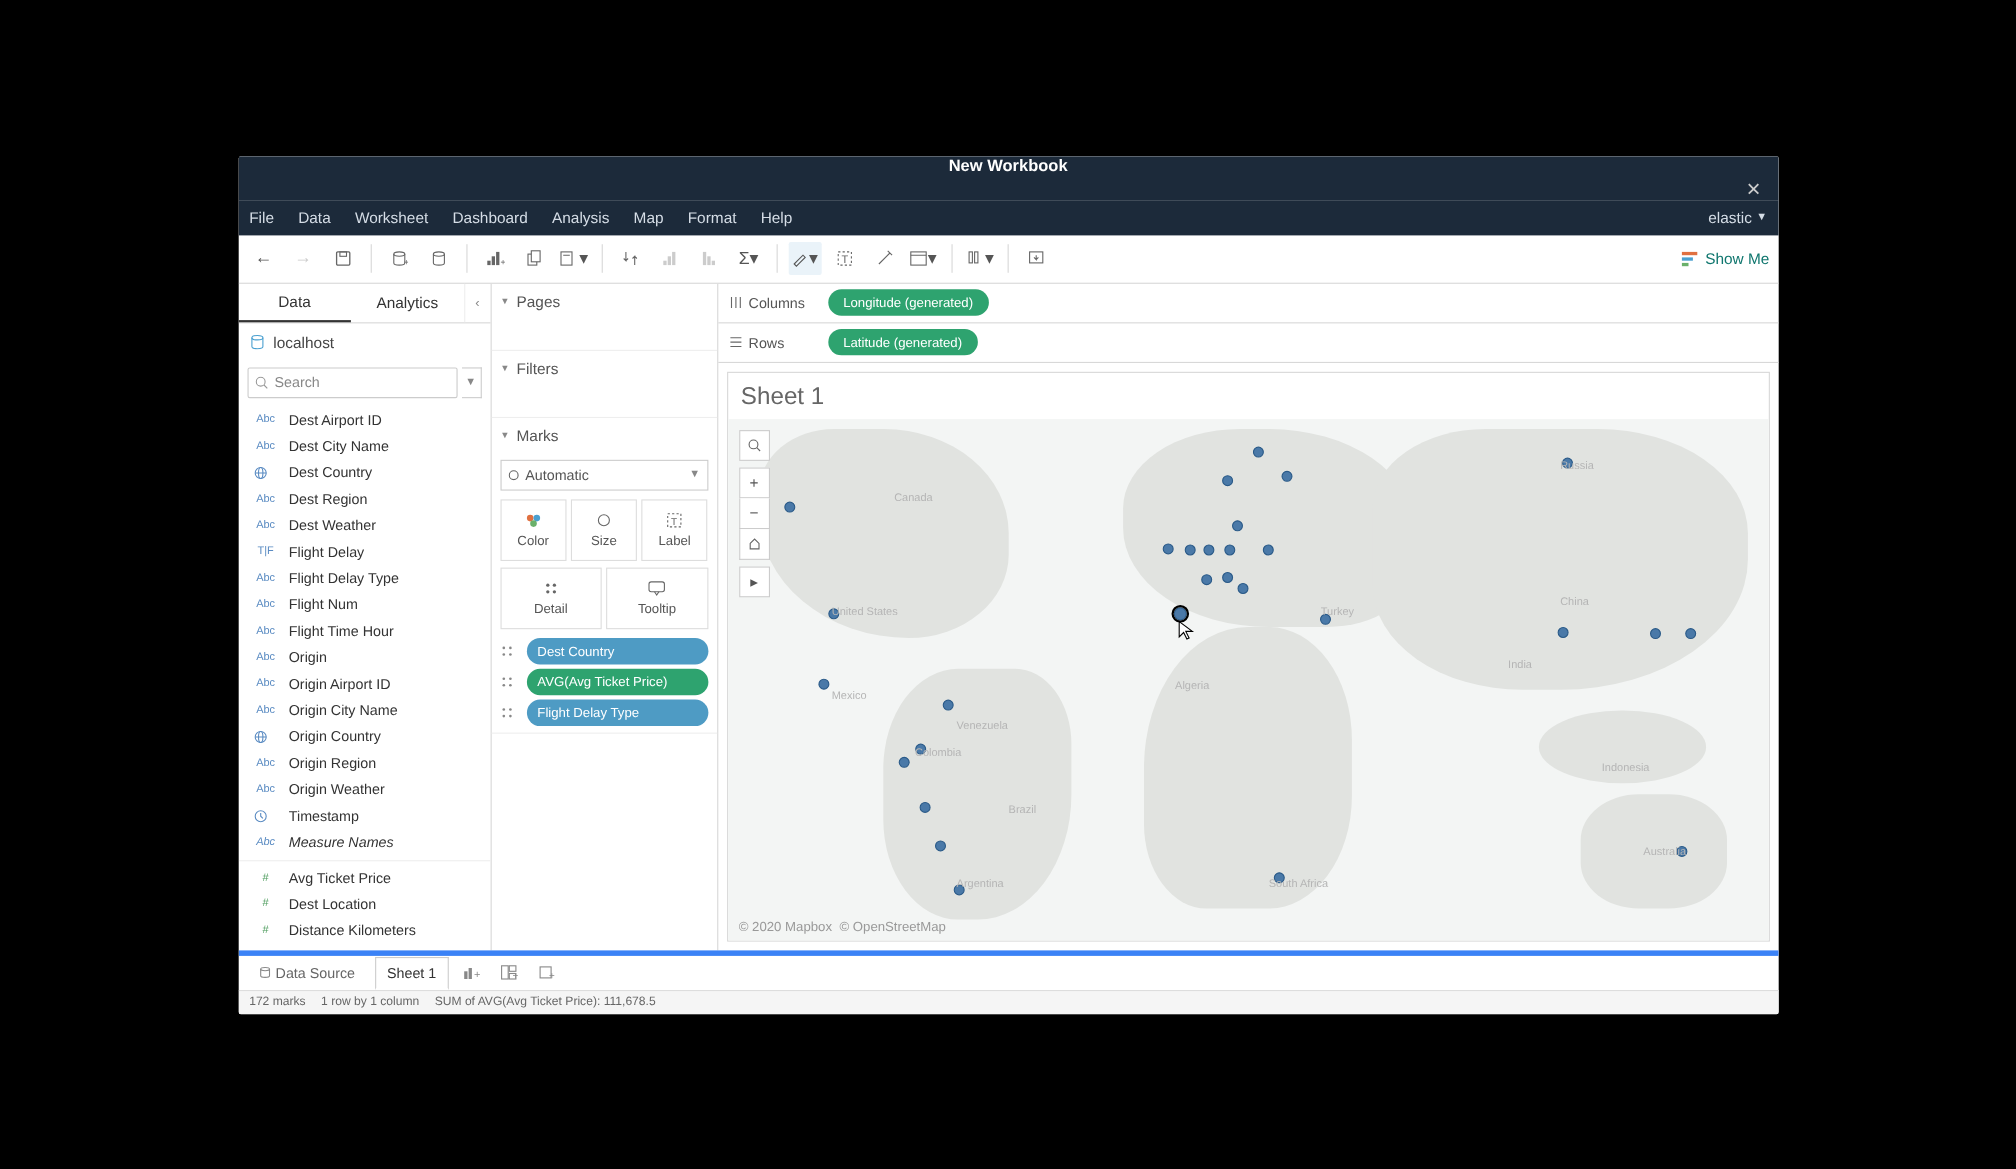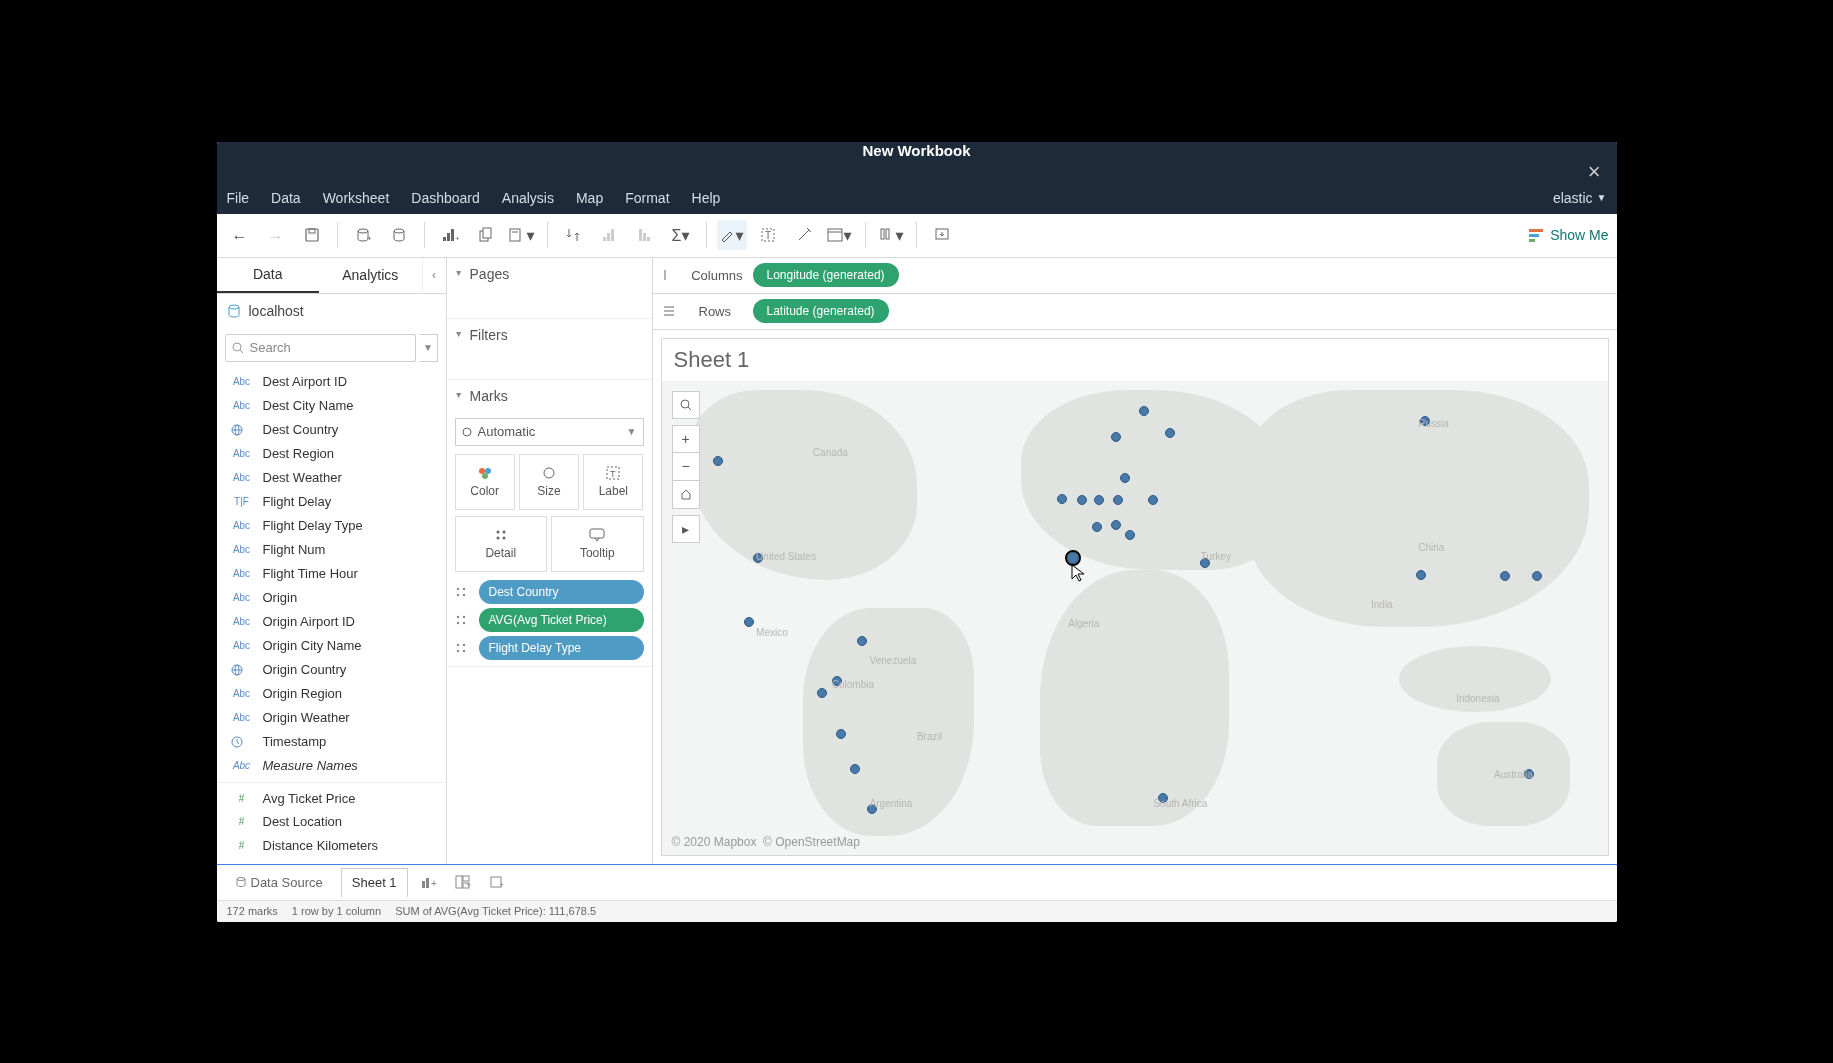--- a/index.html
+++ b/index.html
@@ -40,39 +40,39 @@
 .marks-cell { border: 1px solid #ddd; height: 56px; display: flex; flex-direction: column; align-items: center; justify-content: center; font-size: 12px; color: #555; gap: 4px; background: #fff; }
 .marks-grid.row2 { grid-template-columns: 1fr 1fr; padding-top: 4px; }
 .pills { padding: 6px 8px; display: flex; flex-direction: column; gap: 4px; }
 .pillrow { display: flex; align-items: center; gap: 6px; }
 .pillrow .det { width: 18px; color: #888; font-size: 12px; text-align: center; }
 .pill { flex: 1; height: 24px; border-radius: 12px; display: flex; align-items: center; padding: 0 10px; font-size: 12px; color: #fff; }
 .pill.blue { background: #4e9bc4; }
 .pill.green { background: #2ea36f; }
 .rightpane { flex: 1; display: flex; flex-direction: column; }
 .shelfrow { height: 36px; border-bottom: 1px solid #d8d8d8; display: flex; align-items: center; padding: 0 10px; gap: 10px; font-size: 13px; color: #555; }
-.shelfrow .lbl { width: 80px; display: flex; align-items: center; gap: 24px; }
+.shelfrow .lbl { width: 80px; display: flex; align-items: center; gap: 6px; }
 .shelfrow .pill { flex: none; padding: 0 14px; }
 .canvas { flex: 1; margin: 8px; border: 1px solid #d8d8d8; display: flex; flex-direction: column; }
 .canvas .title { font-size: 22px; color: #666; font-weight: 300; padding: 8px 12px; }
 .map { flex: 1; background: #f3f5f4; position: relative; overflow: hidden; }
 .mapctrl { position: absolute; left: 10px; top: 10px; display: flex; flex-direction: column; gap: 0; }
 .mapctrl .mc { width: 28px; height: 28px; background: #fff; border: 1px solid #ccc; display: flex; align-items: center; justify-content: center; font-size: 14px; color: #555; }
 .mapctrl .mc + .mc { border-top: none; }
 .mapctrl .spacer { height: 6px; }
 .dot { position: absolute; width: 10px; height: 10px; background: #4a79a8; border-radius: 50%; border: 1px solid #2a5a88; transform: translate(-50%, -50%); }
 .dot.sel { outline: 2px solid #000; width: 12px; height: 12px; }
 .tooltip { position: absolute; background: #fff; border: 1px solid #bbb; padding: 10px 14px; font-size: 14px; color: #666; box-shadow: 0 2px 6px rgba(0,0,0,.15); }
 .tooltip .row { display: flex; gap: 8px; }
 .tooltip .row .k { color: #888; }
 .tooltip .row .v { color: #333; margin-left: auto; }
 .landmass { position: absolute; background: #e1e3e0; }
 .mlabel { position: absolute; font-size: 10px; color: #b5b5b5; }
 .credits { position: absolute; left: 10px; bottom: 6px; font-size: 12px; color: #999; }
-.footer-tabs { height: 36px; border-top: 1px solid #3b82f6; display: flex; align-items: center; padding: 0 8px; gap: 8px; font-size: 13px; }
+.footer-tabs { height: 36px; border-top: 5px solid #3b82f6; display: flex; align-items: center; padding: 0 8px; gap: 8px; font-size: 13px; }
 .footer-tabs .ft { padding: 6px 10px; color: #666; display: flex; align-items: center; gap: 4px; }
 .footer-tabs .ft.active { background: #fff; border: 1px solid #ccc; border-bottom: 2px solid #fff; position: relative; top: 1px; color: #333; }
 .footer-tabs .tbtn { width: 26px; height: 26px; display: flex; align-items: center; justify-content: center; color: #777; }
 .status { height: 22px; background: #f5f5f5; border-top: 1px solid #ddd; display: flex; align-items: center; padding: 0 10px; font-size: 11px; color: #666; gap: 14px; }
 .cursor { position: absolute; width: 16px; height: 20px; pointer-events: none; }
 svg { display: block; }
 </style>
 </head>
 <body>
 

